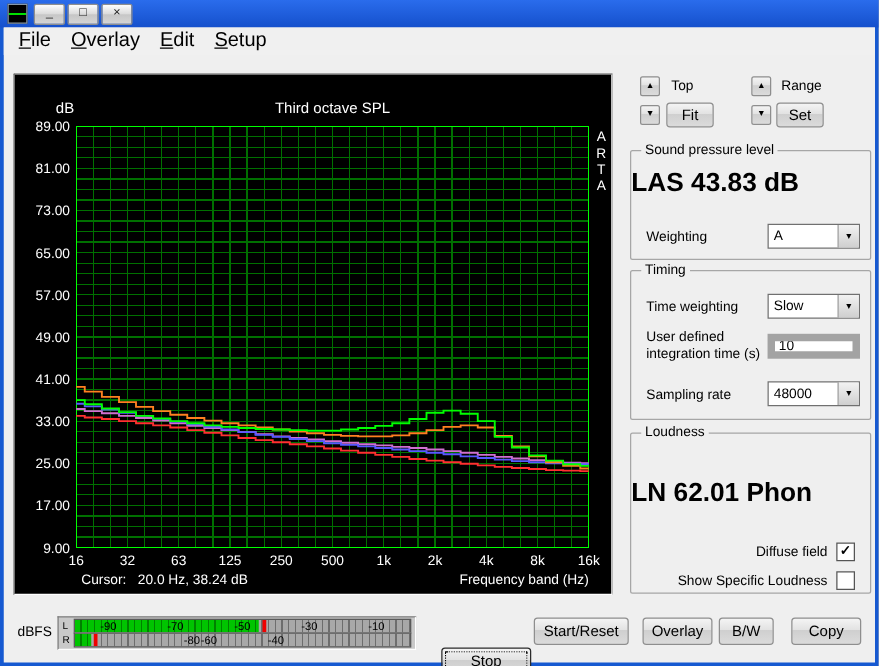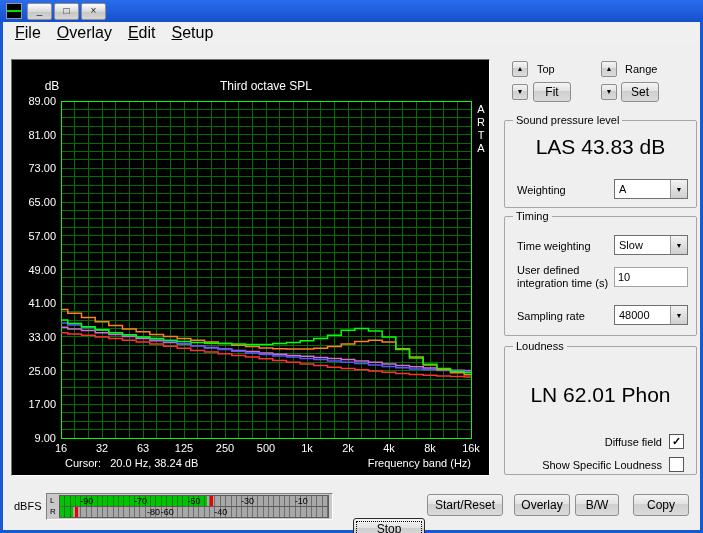--- a/index.html
+++ b/index.html
@@ -29,28 +29,28 @@
   .btn{position:absolute;border:1px solid #8E8E8E;border-radius:3px;padding:0;
     background:linear-gradient(180deg,#F4F4F4,#E2E2E2 45%,#CFCFCF 46%,#DBDBDB);
     font-size:12px;font-family:"Liberation Sans",sans-serif;color:#000;}
   .btn-default{border:1px solid #2B2B2B;}
   .btn-default::after{content:"";position:absolute;inset:2px;border:1px dotted #000;border-radius:1px;}
   .spin{width:16px;height:16px;font-size:7px;line-height:12px;border-radius:2px;}
   .lbl{position:absolute;font-size:11px;}
   
   .group{position:absolute;border:1px solid #A6A6A6;border-radius:2px;}
   .legend{position:absolute;top:-7px;left:8px;background:#EFEFEF;padding:0 3px;font-size:11px;}
-  .bigval{position:absolute;left:0;right:0;text-align:center;font-size:21px;font-weight:normal;}
+  .bigval{position:absolute;left:0;right:0;text-align:left;font-size:21px;font-weight:bold;}
   
   .combo{position:absolute;height:20px;background:#fff;border:1px solid #707070;
     display:flex;align-items:center;box-sizing:border-box;}
   .combo .val{flex:1;padding-left:4px;font-size:11px;}
   .combo .drop{width:16px;height:100%;display:flex;align-items:center;justify-content:center;
     font-size:7px;background:linear-gradient(180deg,#F2F2F2,#CFCFCF);border-left:1px solid #9A9A9A;}
-  .edit{position:absolute;height:20px;width:74px;border:1px solid #a3a3a3;background:#fff;
+  .edit{position:absolute;height:20px;width:74px;border:6px solid #a3a3a3;background:#fff;
     font-size:11px;padding:0 3px;box-sizing:border-box;font-family:"Liberation Sans",sans-serif;}
   
   .checkbox{position:absolute;width:13px;height:13px;background:#fff;border:1px solid #555;
     font-size:11px;line-height:12px;text-align:center;font-weight:bold;}
   
   .meter{position:absolute;left:46px;top:493px;width:287px;height:27px;box-sizing:border-box;
     border:1px solid;border-color:#808080 #FFF #FFF #808080;background:#C9C9C9;padding:2px 3px;}
   .meter-row{display:flex;align-items:center;height:10px;margin-bottom:1px;}
   .ch-label{width:9px;font-size:8px;line-height:10px;}
   .bar{position:relative;flex:1;height:10px;background:#A8A8A8;border:1px solid #5A5A5A;overflow:hidden;}

